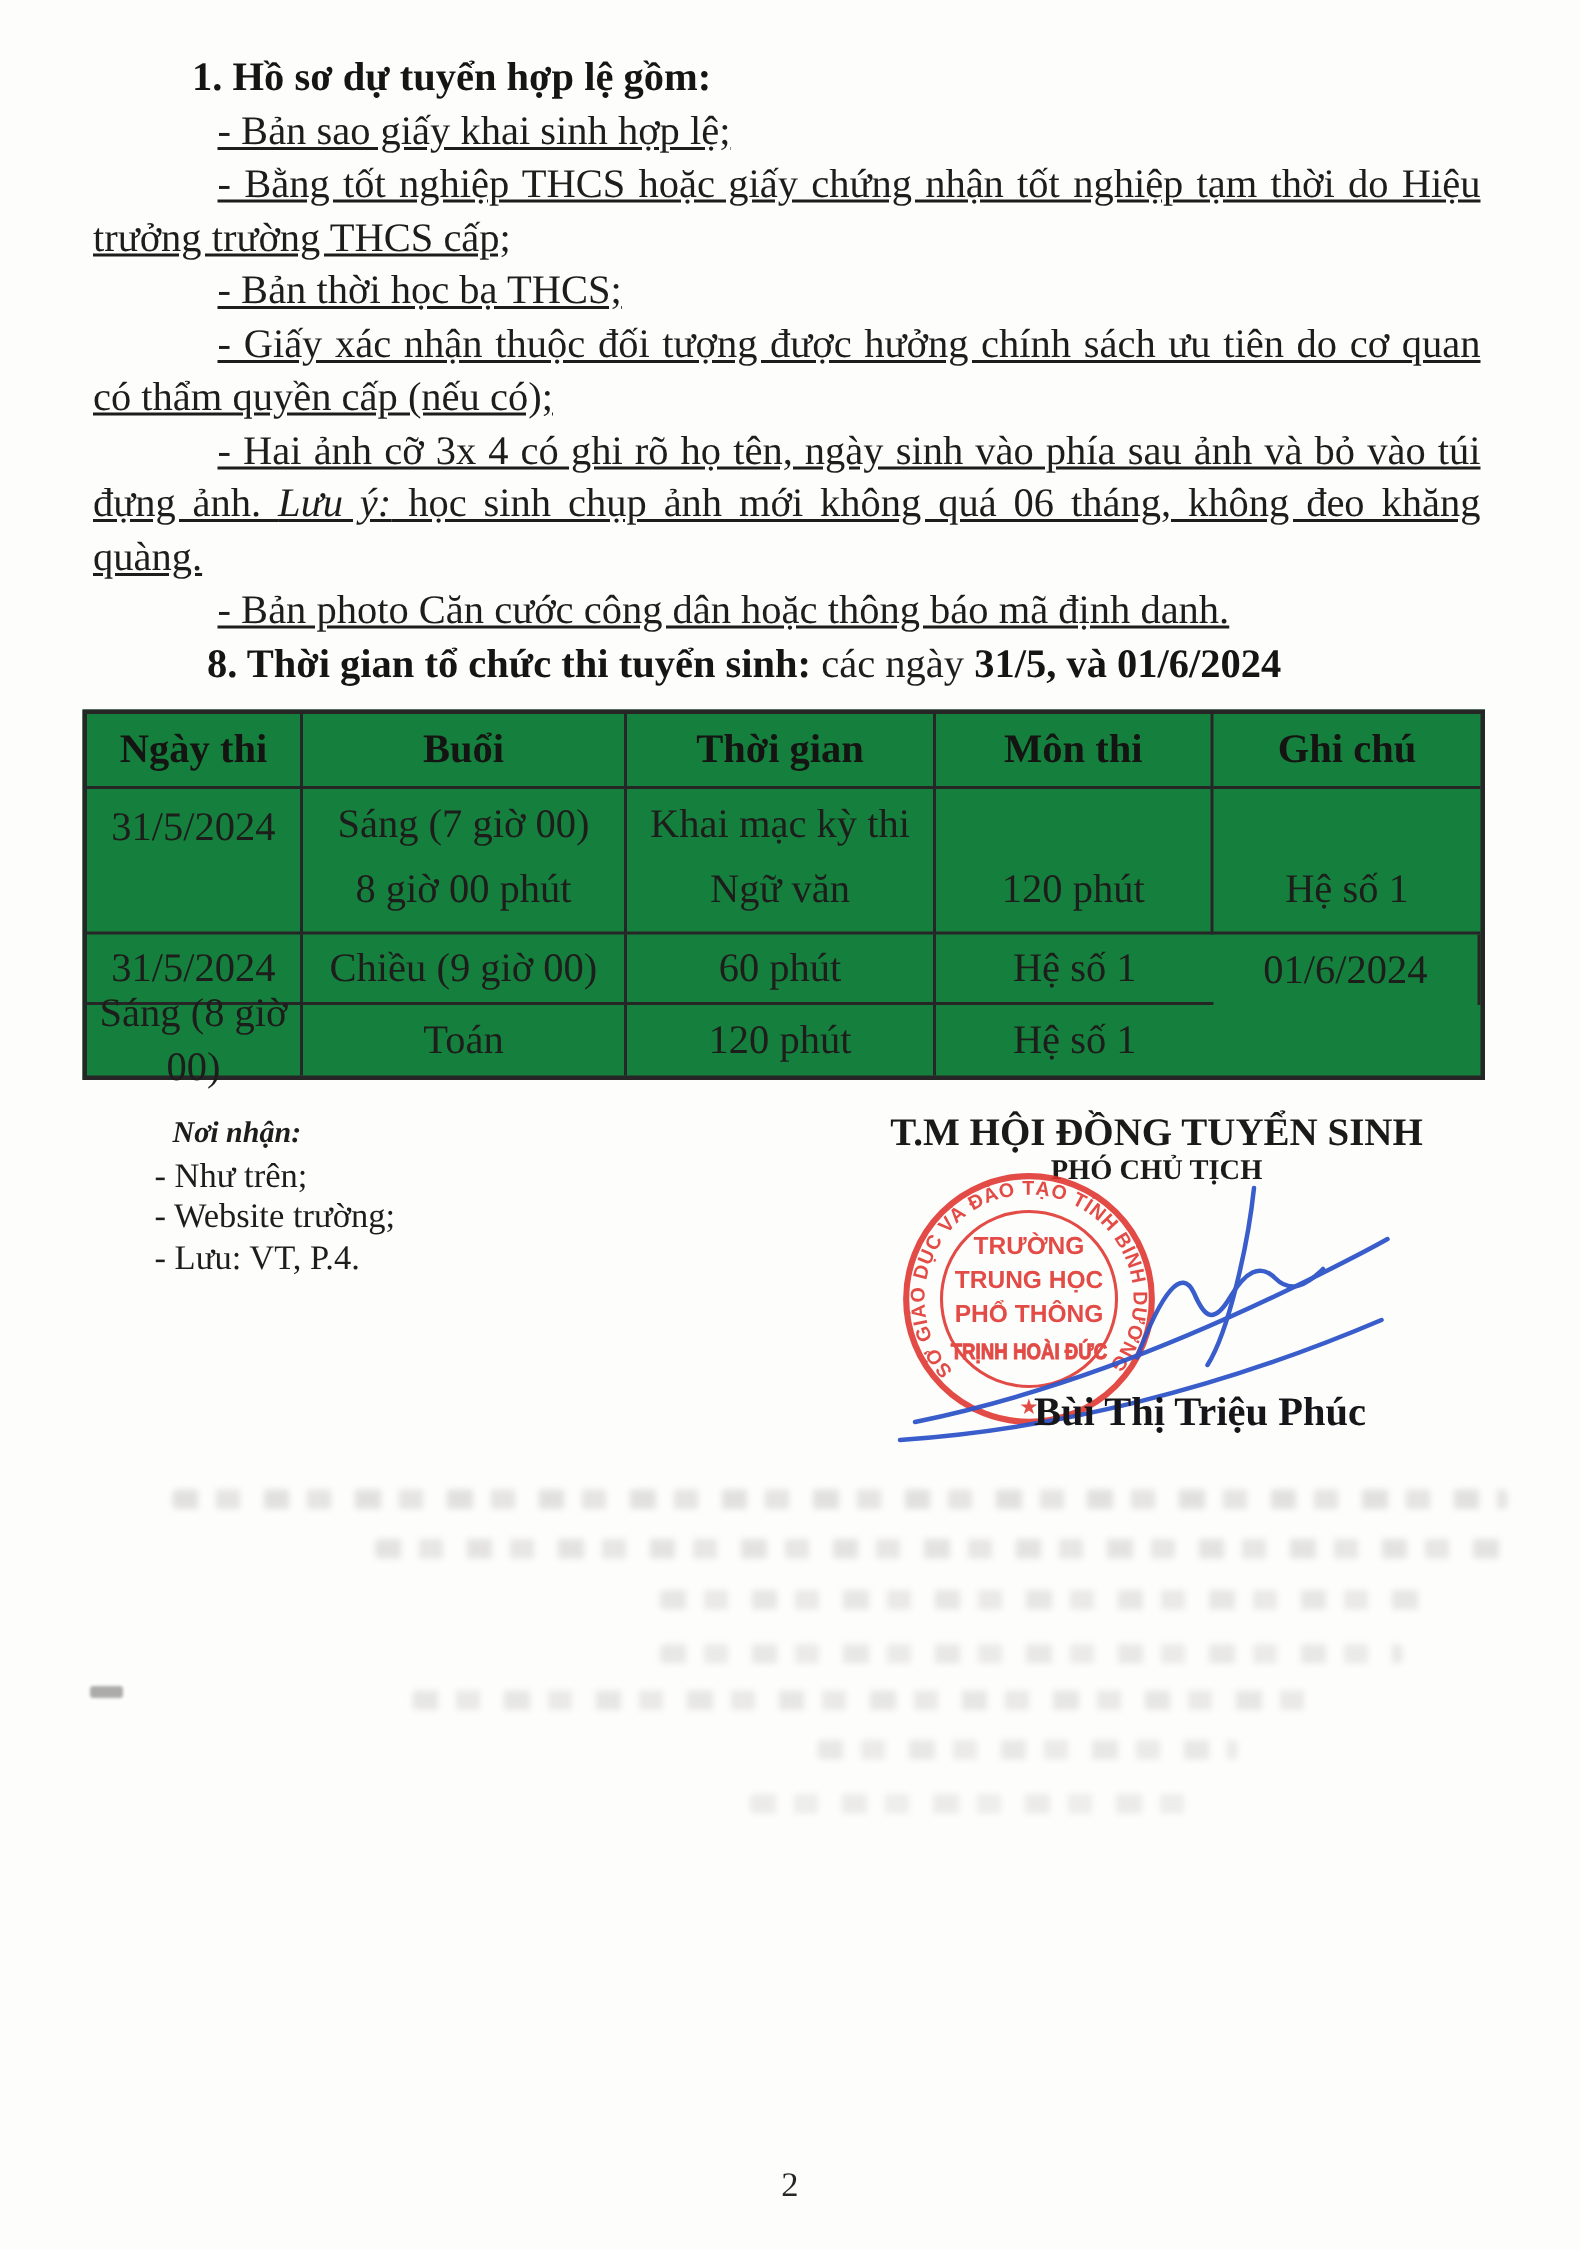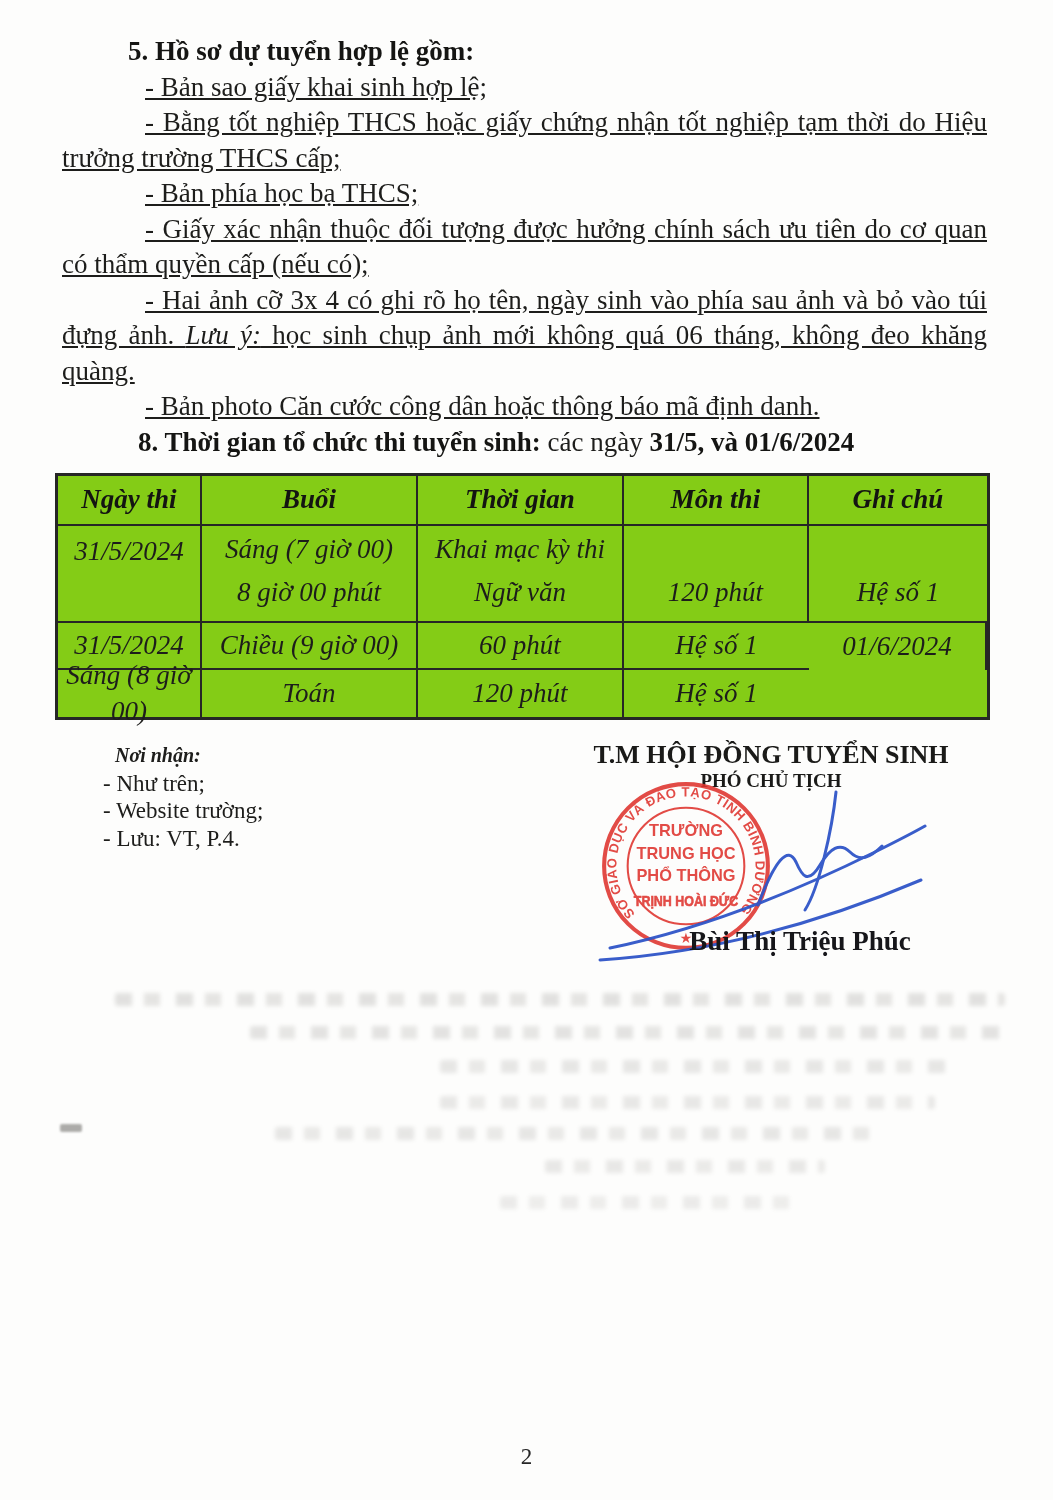--- a/index.html
+++ b/index.html
@@ -23,22 +23,21 @@
   .italic{font-style:italic;}
   .sec8{margin-top:18px;text-indent:76px;}
   
   .exam-table{
     margin-top:13px;margin-left:-7px;
     display:grid;
     grid-template-columns:144px 216px 206px 185px 178px;
     grid-template-rows:50px 97px 47px 47px;
     border:3px solid #262626;
     width:929px;
-    background:#84cc16;
-    font-style:italic;
+    background:#15803d;
   }
   .cell{
     border-right:2px solid #262626;border-bottom:2px solid #262626;
     display:flex;align-items:center;justify-content:center;
     font-size:27px;color:#1d1d1b;text-align:center;
   }
   .cell.last-col{border-right:none;}
   .cell.last-row{border-bottom:none;}
   .cell.head{font-weight:bold;color:#141412;}
   .cell.two-line{flex-direction:column;justify-content:space-between;padding:6px 0 11px;}
@@ -71,24 +70,24 @@
   <div class="smudge" style="left:115px;top:993px;width:890px;opacity:.16;"></div>
   <div class="smudge" style="left:250px;top:1026px;width:760px;opacity:.15;"></div>
   <div class="smudge" style="left:440px;top:1060px;width:510px;opacity:.13;"></div>
   <div class="smudge" style="left:440px;top:1096px;width:495px;opacity:.12;"></div>
   <div class="smudge" style="left:275px;top:1127px;width:610px;opacity:.13;"></div>
   <div class="smudge" style="left:545px;top:1160px;width:280px;opacity:.12;"></div>
   <div class="smudge" style="left:500px;top:1196px;width:300px;opacity:.10;"></div>
   <div class="smudge-dash" style="left:60px;top:1124px;width:22px;height:8px;opacity:.45;"></div>
 
   <div class="content">
-    <p class="h-bold indent-heading">5. Hồ sơ dự tuyển hợp lệ gồm:</p>
+    <p class="h-bold indent-heading">1. Hồ sơ dự tuyển hợp lệ gồm:</p>
     <p class="indent-item">- Bản sao giấy khai sinh hợp lệ;</p>
     <p class="indent-item">- Bằng tốt nghiệp THCS hoặc giấy chứng nhận tốt nghiệp tạm thời do Hiệu trưởng trường THCS cấp;</p>
-    <p class="indent-item">- Bản phía học bạ THCS;</p>
+    <p class="indent-item">- Bản thời học bạ THCS;</p>
     <p class="indent-item">- Giấy xác nhận thuộc đối tượng được hưởng chính sách ưu tiên do cơ quan có thẩm quyền cấp (nếu có);</p>
     <p class="indent-item"><span>- Hai ảnh cỡ 3x 4 có ghi rõ họ tên, ngày sinh vào phía sau ảnh và bỏ vào túi đựng ảnh. </span><span class="italic">Lưu ý:</span><span> học sinh chụp ảnh mới không quá 06 tháng, không đeo khăng quàng.</span></p>
     <p class="indent-item">- Bản photo Căn cước công dân hoặc thông báo mã định danh.</p>
 
     <p class="sec8"><span class="h-bold">8. Thời gian tổ chức thi tuyển sinh:</span><span> các ngày </span><span class="h-bold">31/5, và 01/6/2024</span></p>
 
     <div class="exam-table">
       <div class="cell head">Ngày thi</div>
       <div class="cell head">Buổi</div>
       <div class="cell head">Thời gian</div>

